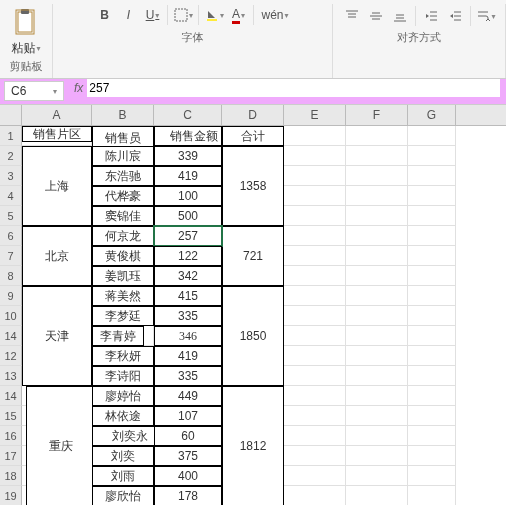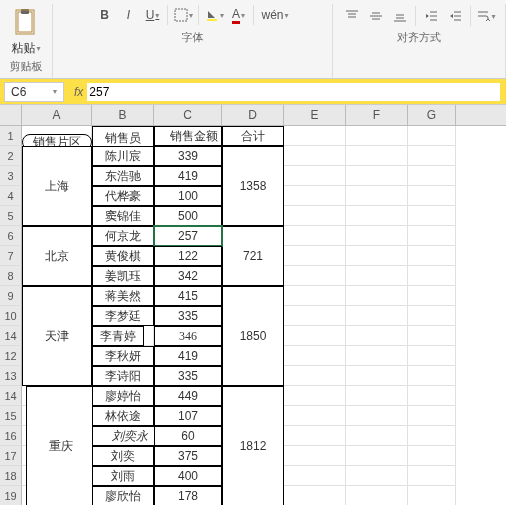--- a/index.html
+++ b/index.html
@@ -7,21 +7,21 @@
   
   .ribbon { background: #f5f5f5; border-bottom: 1px solid #ccc; padding: 4px 0 0 0; display: flex; }
   .ribbon-group { display: flex; flex-direction: column; align-items: center; padding: 0 8px; border-right: 1px solid #ddd; }
   .ribbon-row { display: flex; align-items: center; gap: 2px; min-height: 24px; }
   .ribbon-label { font-size: 11px; color: #666; text-align: center; padding: 2px 0 4px; }
   .icon-btn { width: 22px; height: 22px; display: flex; align-items: center; justify-content: center; cursor: pointer; color: #555; }
   .big-btn { width: 36px; height: 36px; display: flex; align-items: center; justify-content: center; cursor: pointer; }
   .dd { font-size: 8px; color: #888; margin-left: 1px; }
   .sep { width: 1px; height: 20px; background: #ddd; margin: 0 2px; }
   
-  .namebar { display: flex; align-items: center; border-bottom: 1px solid #ccc; background: #fde047; height: 26px; }
+  .namebar { display: flex; align-items: flex-start; border-bottom: 1px solid #ccc; background: #f0abfc; height: 26px; }
   .namebox { width: 60px; border: 1px solid #ccc; margin: 2px 4px; padding: 2px 6px; font-size: 12px; background: #fff; display: flex; align-items: center; justify-content: space-between; }
   .fx-area { display: flex; align-items: center; gap: 4px; padding: 0 6px; flex: 1; }
   .fx-label { font-style: italic; color: #666; }
   .formula-input { flex: 1; border: none; outline: none; font-size: 12px; padding: 2px; }
   
   .sheet { position: relative; overflow: hidden; }
   .col-headers { display: flex; background: #e8e8e8; border-bottom: 1px solid #bbb; }
   .corner { width: 22px; height: 20px; border-right: 1px solid #bbb; background: #e8e8e8; }
   .col-h { height: 20px; border-right: 1px solid #bbb; text-align: center; line-height: 20px; color: #555; background: #e8e8e8; }
   .cA { width: 70px; } .cB { width: 62px; } .cC { width: 68px; } .cD { width: 62px; }
@@ -363,21 +363,21 @@
         <div class="row">
           <div class="cell" style="width: 70px;"></div>
           <div class="cell" style="width: 62px;"></div>
           <div class="cell" style="width: 68px;"></div>
           <div class="cell" style="width: 62px;"></div>
           <div class="cell" style="width: 62px;"></div>
           <div class="cell" style="width: 62px;"></div>
           <div class="cell" style="width: 48px;"></div>
         </div>
         <div class="tbl">
-          <div class="tcell" style="position: absolute; left: 0px; top: 8px; width: 70px; height: 16px; border-radius: 9px;">销售片区</div>
+          <div class="tcell" style="position: absolute; left: 0px; top: 0px; width: 70px; height: 16px;">销售片区</div>
           <div class="tcell" style="position: absolute; left: 70px; top: 0px; width: 62px; height: 24px;">销售员</div>
           <div class="tcell" style="position: absolute; left: 132px; top: 0px; width: 68px; height: 20px; padding-left: 12px;">销售金额</div>
           <div class="tcell" style="position: absolute; left: 200px; top: 0px; width: 62px; height: 20px;">合计</div>
           <div class="tcell merge" style="position: absolute; left: 0px; top: 20px; width: 70px; height: 80px;">上海</div>
           <div class="tcell merge" style="position: absolute; left: 200px; top: 20px; width: 62px; height: 80px;">1358</div>
           <div class="tcell" style="position: absolute; left: 70px; top: 20px; width: 62px; height: 20px;">陈川宸</div>
           <div class="tcell" style="position: absolute; left: 132px; top: 20px; width: 68px; height: 20px;">339</div>
           <div class="tcell" style="position: absolute; left: 70px; top: 40px; width: 62px; height: 20px;">东浩驰</div>
           <div class="tcell" style="position: absolute; left: 132px; top: 40px; width: 68px; height: 20px;">419</div>
           <div class="tcell" style="position: absolute; left: 70px; top: 60px; width: 62px; height: 20px;">代桦豪</div>
@@ -403,21 +403,21 @@
           <div class="tcell" style="position: absolute; left: 70px; top: 220px; width: 62px; height: 20px;">李秋妍</div>
           <div class="tcell" style="position: absolute; left: 132px; top: 220px; width: 68px; height: 20px;">419</div>
           <div class="tcell" style="position: absolute; left: 70px; top: 240px; width: 62px; height: 20px;">李诗阳</div>
           <div class="tcell" style="position: absolute; left: 132px; top: 240px; width: 68px; height: 20px;">335</div>
           <div class="tcell merge" style="position: absolute; left: 4px; top: 260px; width: 70px; height: 120px;">重庆</div>
           <div class="tcell merge" style="position: absolute; left: 200px; top: 260px; width: 62px; height: 120px;">1812</div>
           <div class="tcell" style="position: absolute; left: 70px; top: 260px; width: 62px; height: 20px;">廖婷怡</div>
           <div class="tcell" style="position: absolute; left: 132px; top: 260px; width: 68px; height: 20px;">449</div>
           <div class="tcell" style="position: absolute; left: 70px; top: 280px; width: 62px; height: 20px;">林依途</div>
           <div class="tcell" style="position: absolute; left: 132px; top: 280px; width: 68px; height: 20px;">107</div>
-          <div class="tcell" style="position: absolute; left: 70px; top: 300px; width: 76px; height: 20px; font-style: italic;">刘奕永</div>
+          <div class="tcell" style="position: absolute; left: 70px; top: 300px; width: 76px; height: 20px;">刘奕永</div>
           <div class="tcell" style="position: absolute; left: 132px; top: 300px; width: 68px; height: 20px;">60</div>
           <div class="tcell" style="position: absolute; left: 70px; top: 320px; width: 62px; height: 20px;">刘奕</div>
           <div class="tcell" style="position: absolute; left: 132px; top: 320px; width: 68px; height: 20px;">375</div>
           <div class="tcell" style="position: absolute; left: 70px; top: 340px; width: 62px; height: 20px;">刘雨</div>
           <div class="tcell" style="position: absolute; left: 132px; top: 340px; width: 68px; height: 20px;">400</div>
           <div class="tcell" style="position: absolute; left: 70px; top: 360px; width: 62px; height: 20px;">廖欣怡</div>
           <div class="tcell" style="position: absolute; left: 132px; top: 360px; width: 68px; height: 20px;">178</div>
         </div>
       </div>
   </div>

